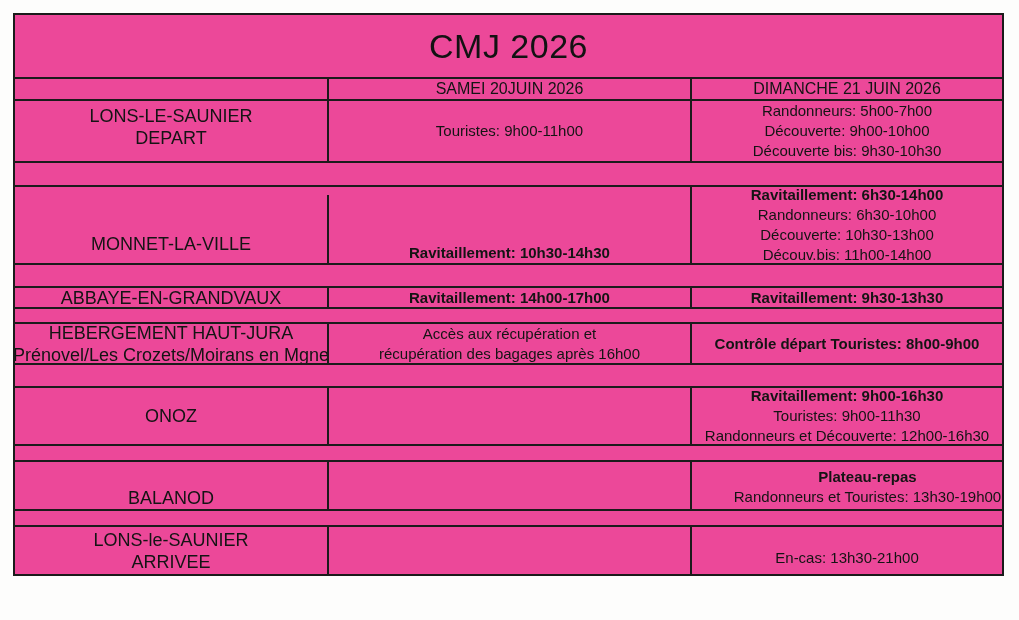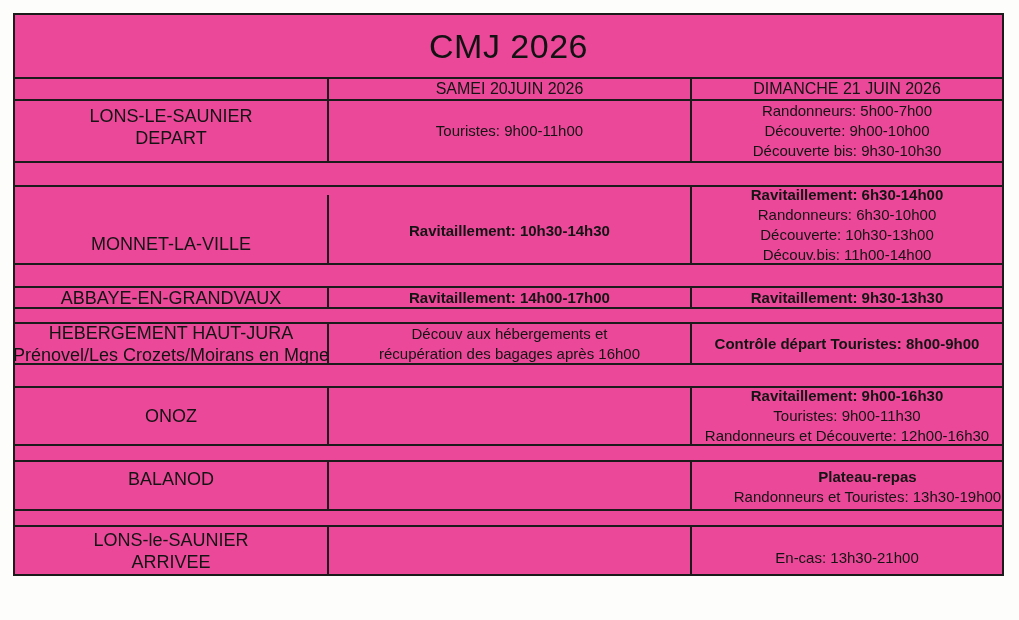--- a/index.html
+++ b/index.html
@@ -72,22 +72,22 @@
   .s1 { height: 22px; }
   .s2 { height: 21px; }
   .s3 { height: 13px; }
   .s4 { height: 21px; }
   .s5 { height: 14px; }
   .s6 { height: 14px; }
 
   
   .r0 .c0 { justify-content: flex-start; padding-top: 4px; }
   .r1 .c0 { justify-content: center; padding-top: 29px; margin-top: 8px; }
-  .r1 .c1 { justify-content: center; padding-top: 12px; }
-  .r5 .c0 { justify-content: flex-start; padding-top: 6px; }
+  .r1 .c1 { justify-content: flex-end; padding-top: 12px; }
+  .r5 .c0 { justify-content: flex-end; padding-top: 6px; }
   .r5 .c2 { justify-content: center; padding-top: 3px; padding-left: 41px; }
   .r6 .c2 { justify-content: flex-end; padding-bottom: 6px; }
 </style>
 </head>
 <body>
 
 <div class="page">
   <div class="tbl">
 
     <div class="title-row">
@@ -147,21 +147,21 @@
     </div>
 
     <div class="sep s3"></div>
 
     <div class="row r3">
       <div class="cell c0">
         <div class="locln">HEBERGEMENT HAUT-JURA</div>
         <div class="locln">Prénovel/Les Crozets/Moirans en Mgne</div>
       </div>
       <div class="cell c1">
-        <div class="ln">Découv aux hébergements et</div>
+        <div class="ln">Accès aux récupération et</div>
         <div class="ln">récupération des bagages après 16h00</div>
       </div>
       <div class="cell c2">
         <div class="ln b">Contrôle départ Touristes: 8h00-9h00</div>
       </div>
     </div>
 
     <div class="sep s4"></div>
 
     <div class="row r4">

